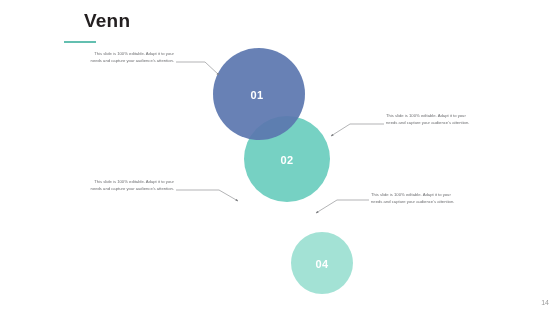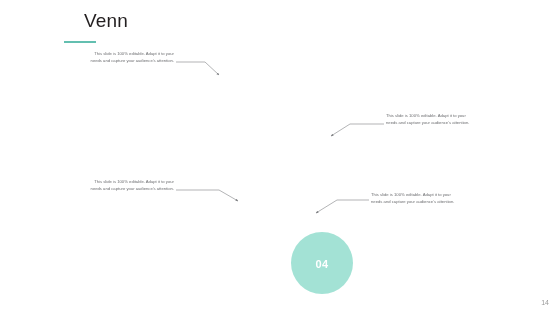--- a/index.html
+++ b/index.html
@@ -19,21 +19,21 @@
     height: 315px;
     background: #ffffff;
   }
 
   
   .title {
     position: absolute;
     left: 84px;
     top: 10px;
     font-size: 19px;
-    font-weight: normal;
+    font-weight: bold;
     color: #231f20;
     letter-spacing: 0.2px;
   }
   .title-rule {
     position: absolute;
     left: 64px;
     top: 41px;
     width: 32px;
     height: 2px;
     background: #63bfb0;
@@ -153,21 +153,27 @@
 </head>
 <body>
 
 <div class="slide">
 
   <div class="title">Venn</div>
   <div class="title-rule"></div>
 
   <div class="venn-stage">
 
-
+    <div class="circle circle-01">
+      <span class="circle-label">01</span>
+    </div>
+
+    <div class="circle circle-02">
+      <span class="circle-label">02</span>
+    </div>
 
 
     <div class="circle circle-04">
       <span class="circle-label">04</span>
     </div>
 
   </div>
 
   <svg class="connectors" viewBox="0 0 560 315">
     <defs>

